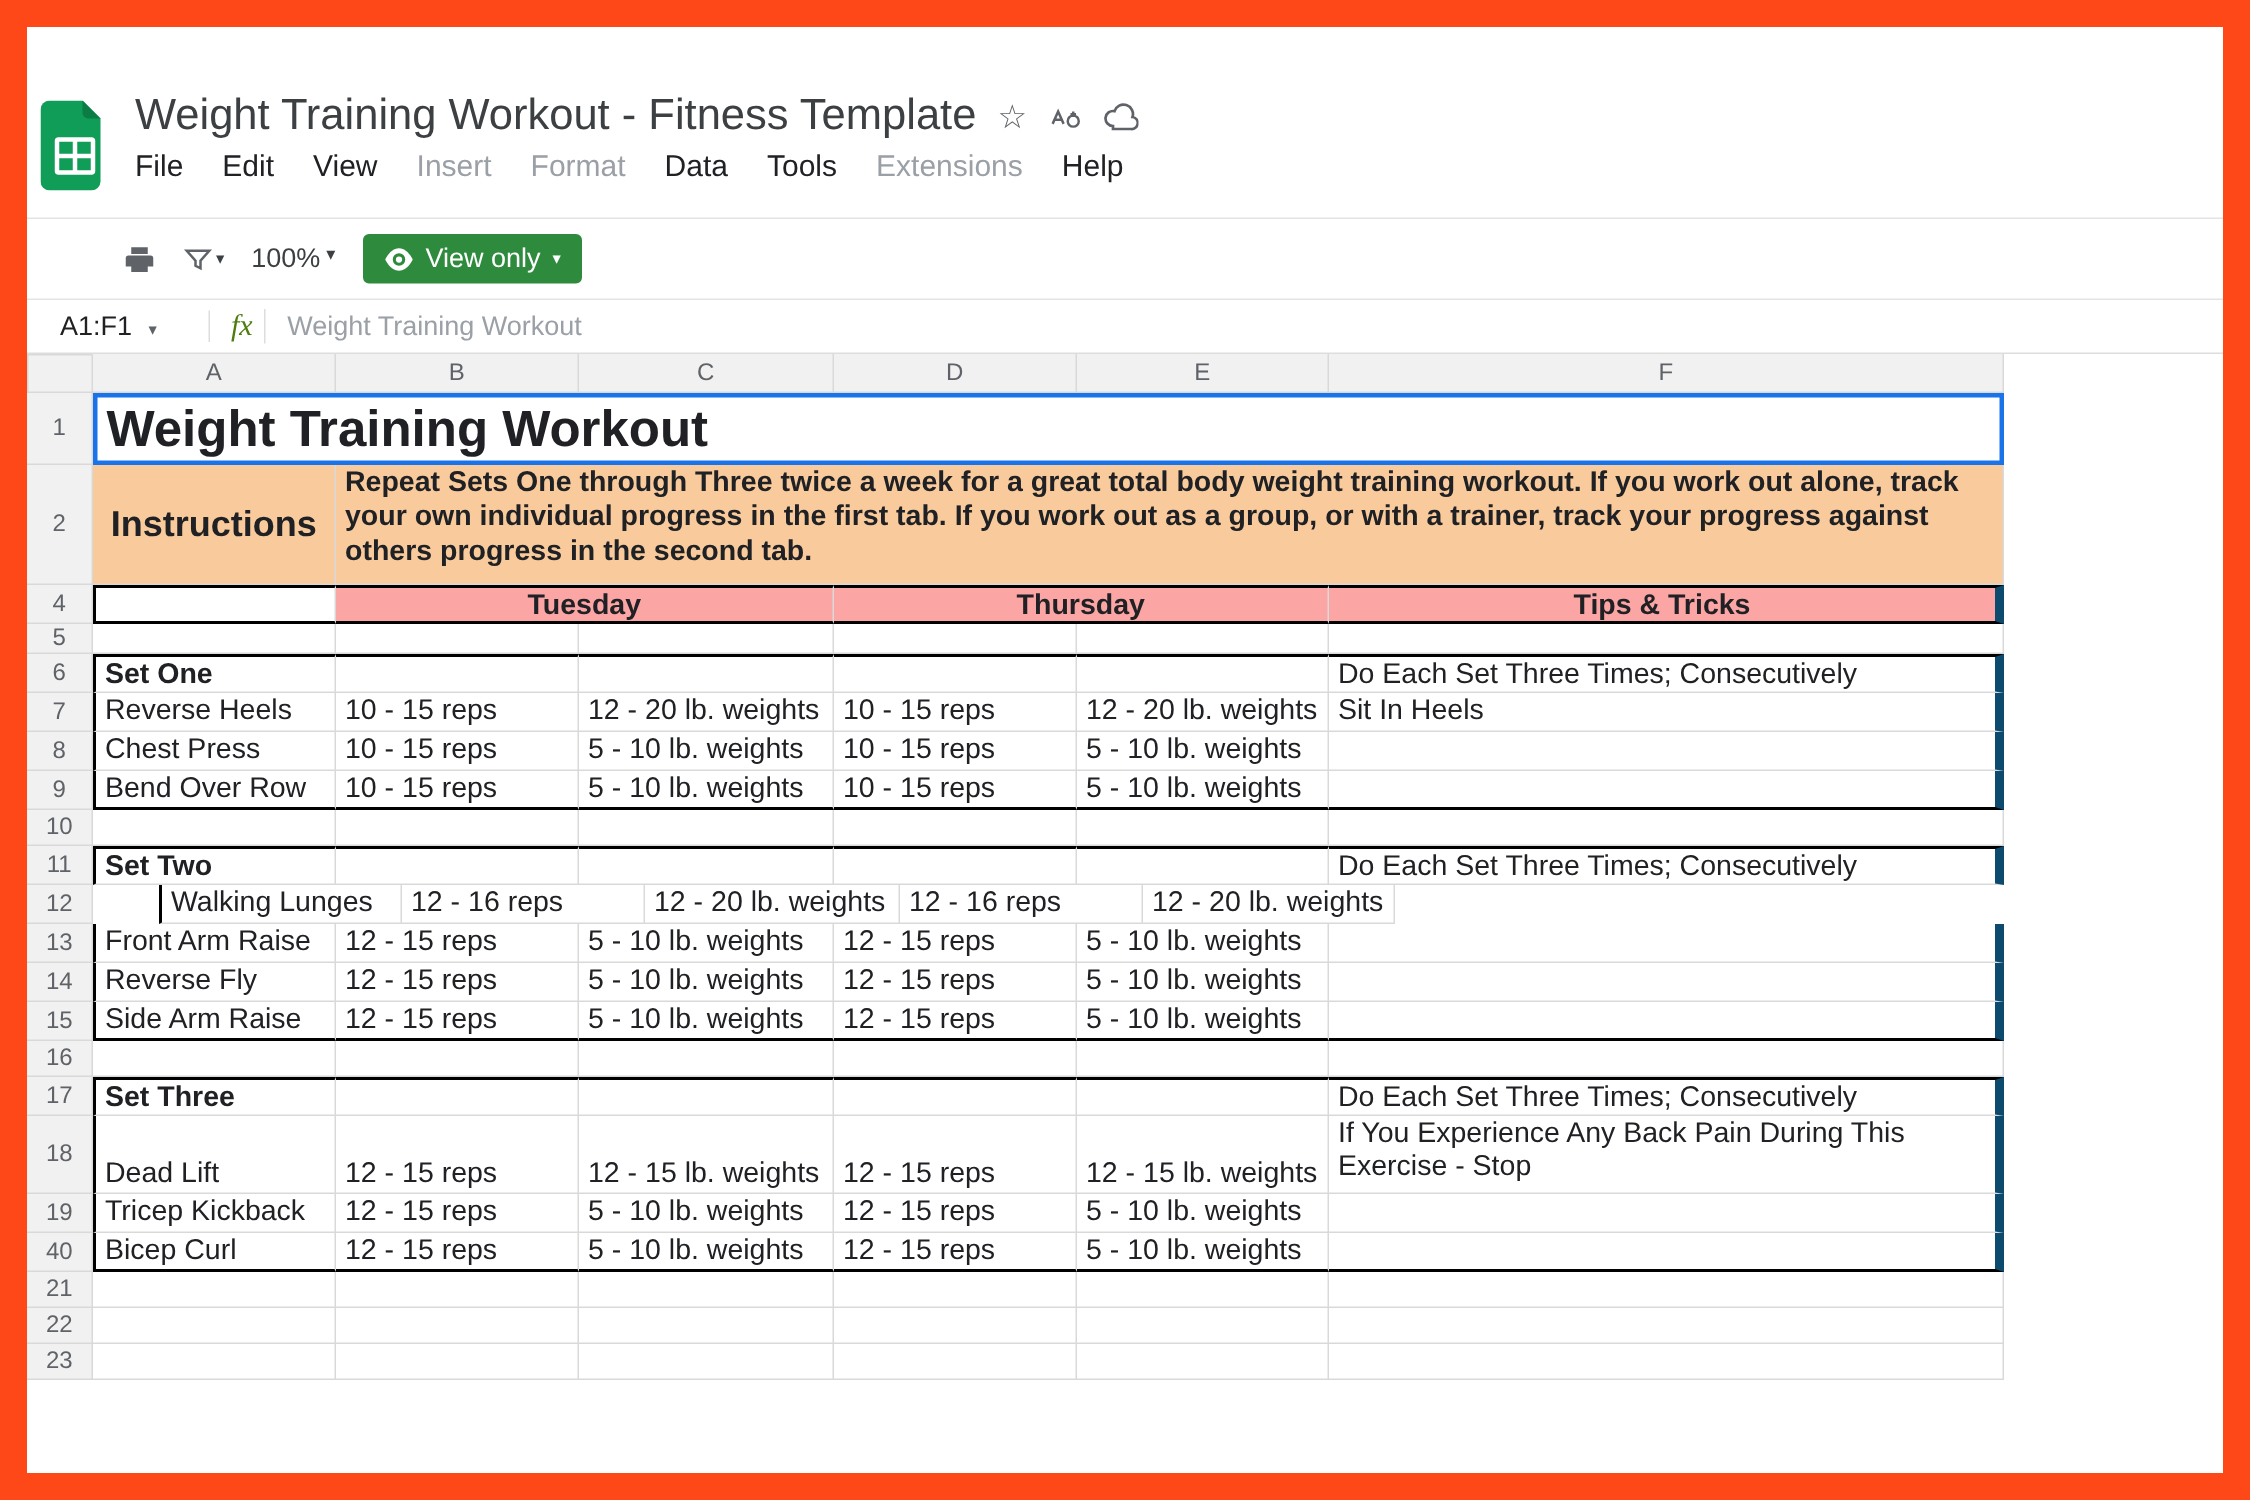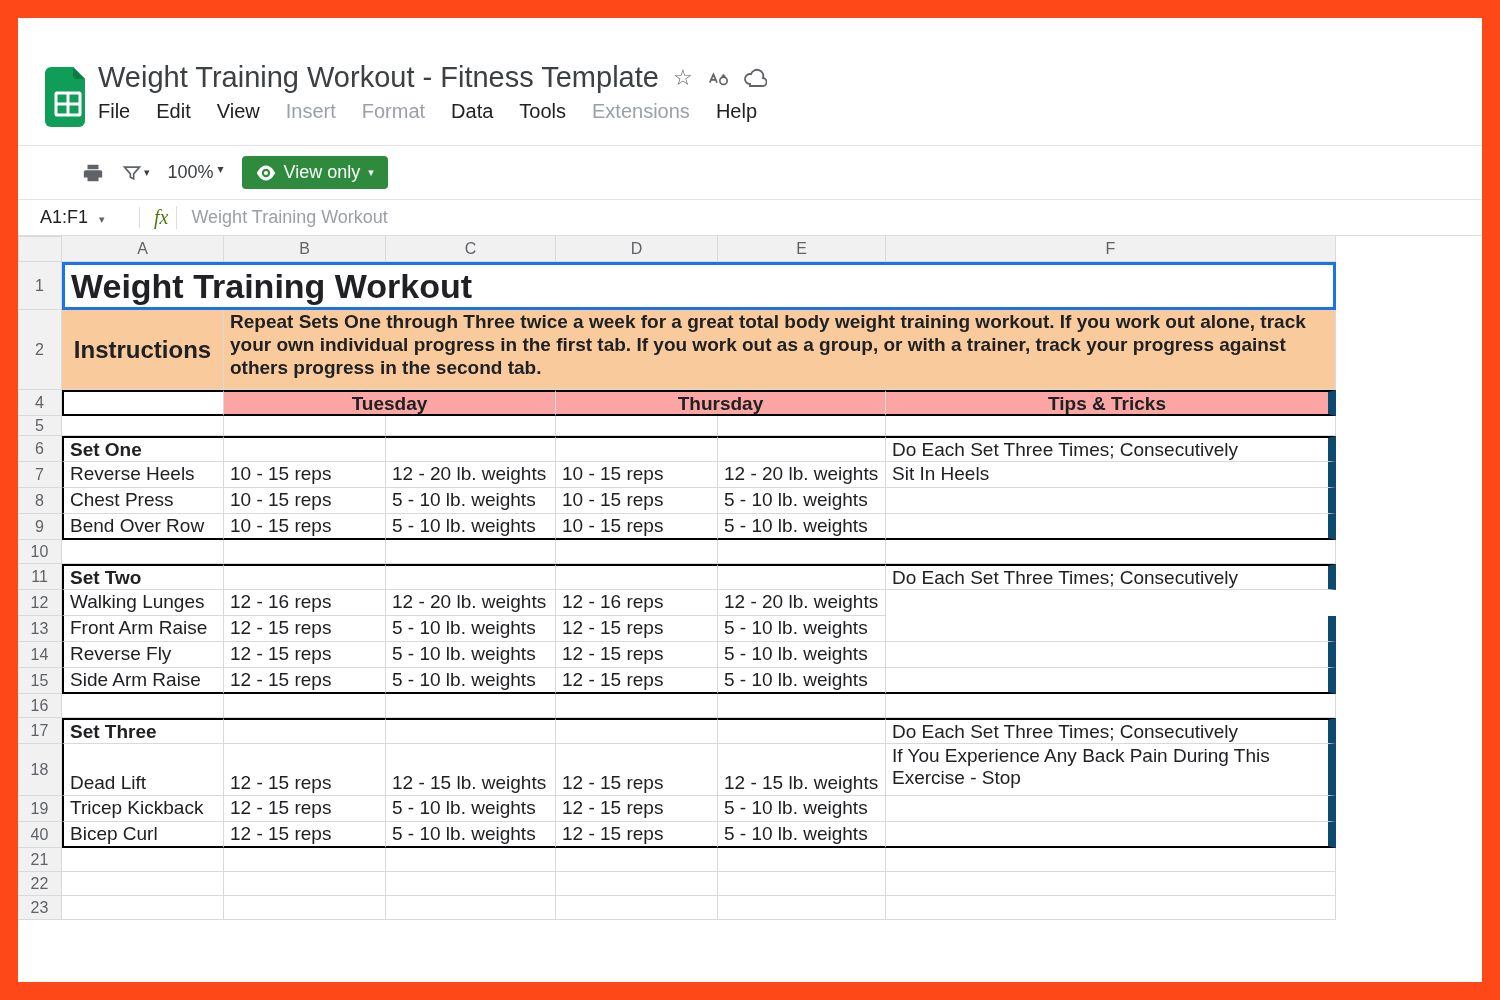--- a/index.html
+++ b/index.html
@@ -16,22 +16,22 @@
     height: 100%;
     padding: 45px 0 0 0;
     overflow: hidden;
   }
   .container { width: 100%; }
 
   
   .header-row {
     display: flex;
     align-items: flex-start;
-    padding: 0 18px 6px 24px;
-    gap: 4px;
+    padding: 0 18px 6px 6px;
+    gap: 14px;
   }
   .logo { width: 52px; height: 68px; display:flex; align-items:center; justify-content:center; }
   .doc-head { display:flex; flex-direction:column; gap:2px;}
   .doc-title-row { display:flex; align-items:center; gap:14px; margin-top:-2px; }
   .doc-title { font-size: 29px; color:#3c4043; font-weight:400; letter-spacing:0; }
   .menus { display:flex; gap:26px; font-size:20px; color:#202124; margin-top:4px;}
   .menus .dis { color:#9aa0a6; }
   .icon-sm { color:#5f6368; font-size:22px; }
 
   .toolbar {
@@ -87,21 +87,21 @@
   .sel-l{border-left:3px solid #1a73e8 !important;}
   .sel-r{border-right:3px solid #1a73e8 !important;}
 
   .instr-bg{background:#f9cb9c;}
   .instr-label{font-size:24px; font-weight:700; display:flex;align-items:center;justify-content:center;}
   .instr-txt{font-size:19px; font-weight:700; white-space:normal; line-height:1.2;}
   .purple{background:#fca5a5; font-weight:700; text-align:center;}
   .bold{font-weight:700;}
 
   
-  .blk-l{border-left:2px solid #000;} .blk-r{border-right:8px solid #0c4a6e;}
+  .blk-l{border-left:2px solid #000;} .blk-r{border-right:6px solid #0c4a6e;}
   .blk-t{border-top:2px solid #000;} .blk-b{border-bottom:2px solid #000;}
 
   svg{display:block;}
 </style>
 </head>
 <body>
 
 <div class="outer">
 <div class="container">
 
@@ -284,21 +284,21 @@
           </div>
 
       <div class="row" style="height:26px;">
             <div class="cell cA bold blk-l blk-t">Set Two</div>
             <div class="cell cB blk-t"></div>
             <div class="cell cC blk-t"></div>
             <div class="cell cD blk-t"></div>
             <div class="cell cE blk-t"></div>
             <div class="cell cF blk-t blk-r">Do Each Set Three Times; Consecutively</div>
           </div>
-      <div class="row" style="height:26px;">
+      <div class="row" style="height:26px;margin-left:44px;">
             <div class="cell cA blk-l">Walking Lunges</div>
             <div class="cell cB">12 - 16 reps</div>
             <div class="cell cC">12 - 20 lb. weights</div>
             <div class="cell cD">12 - 16 reps</div>
             <div class="cell cE">12 - 20 lb. weights</div>
           </div>
       <div class="row" style="height:26px;">
             <div class="cell cA blk-l">Front Arm Raise</div>
             <div class="cell cB">12 - 15 reps</div>
             <div class="cell cC">5 - 10 lb. weights</div>

